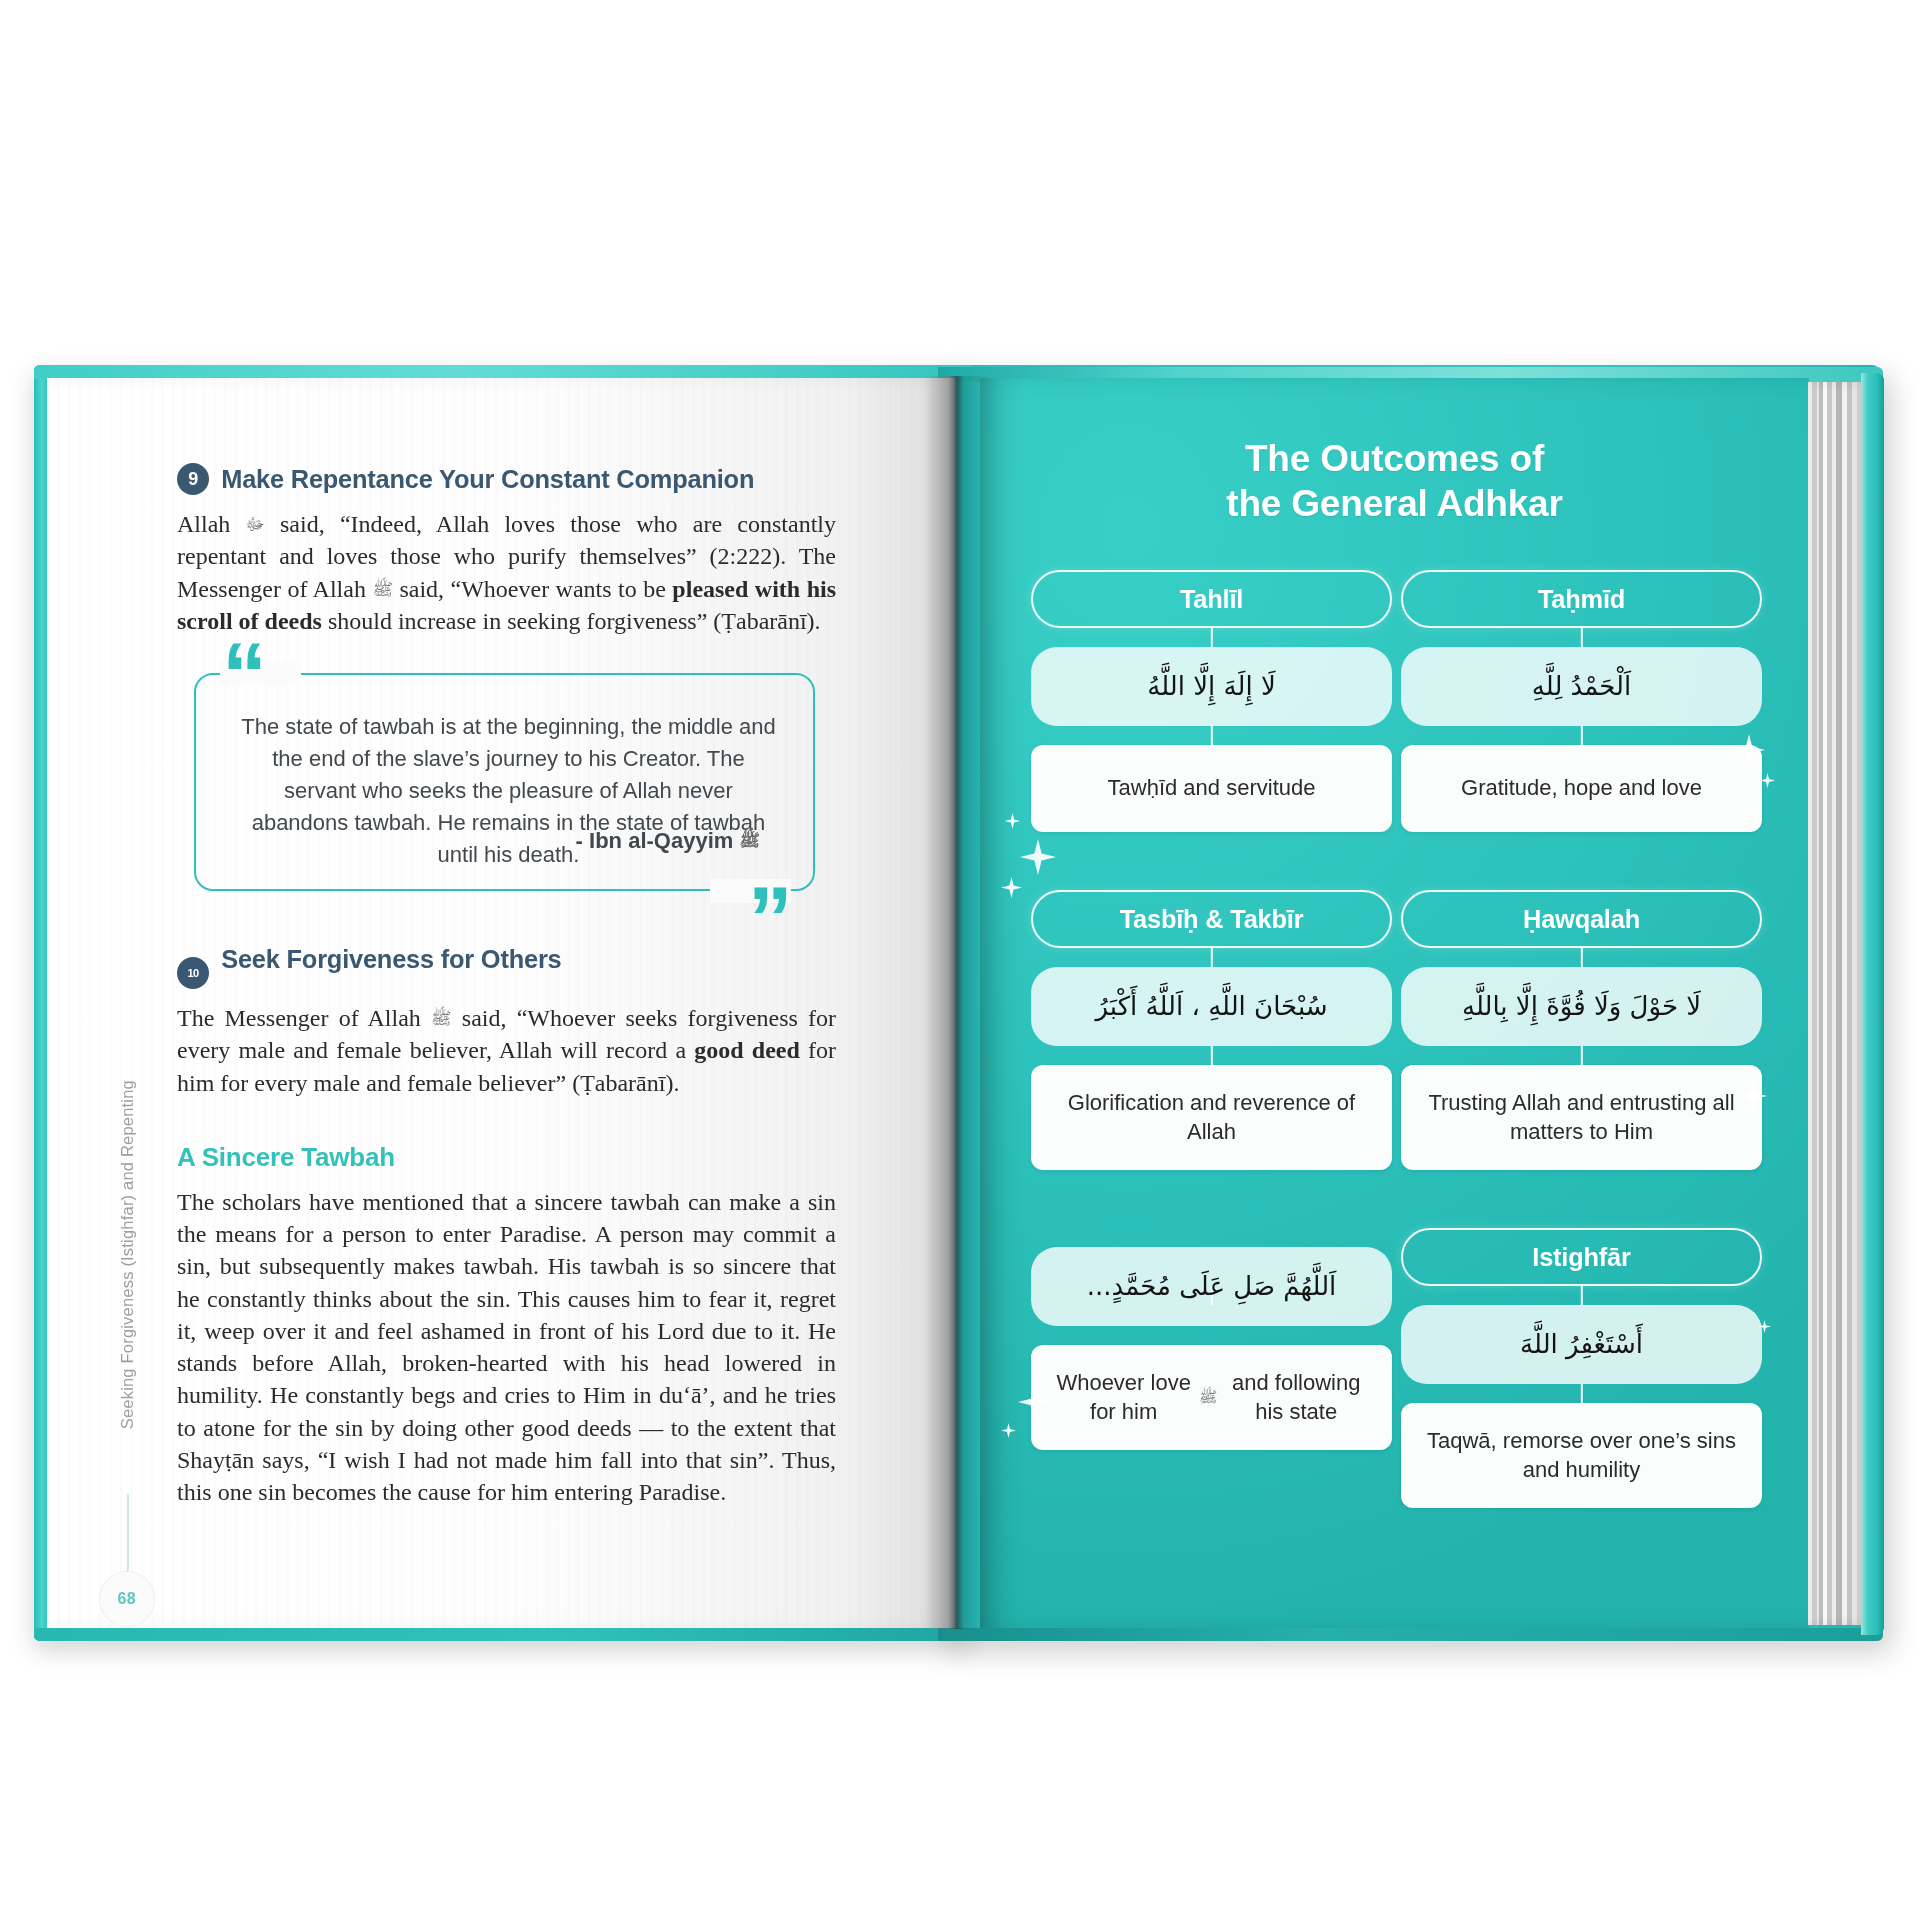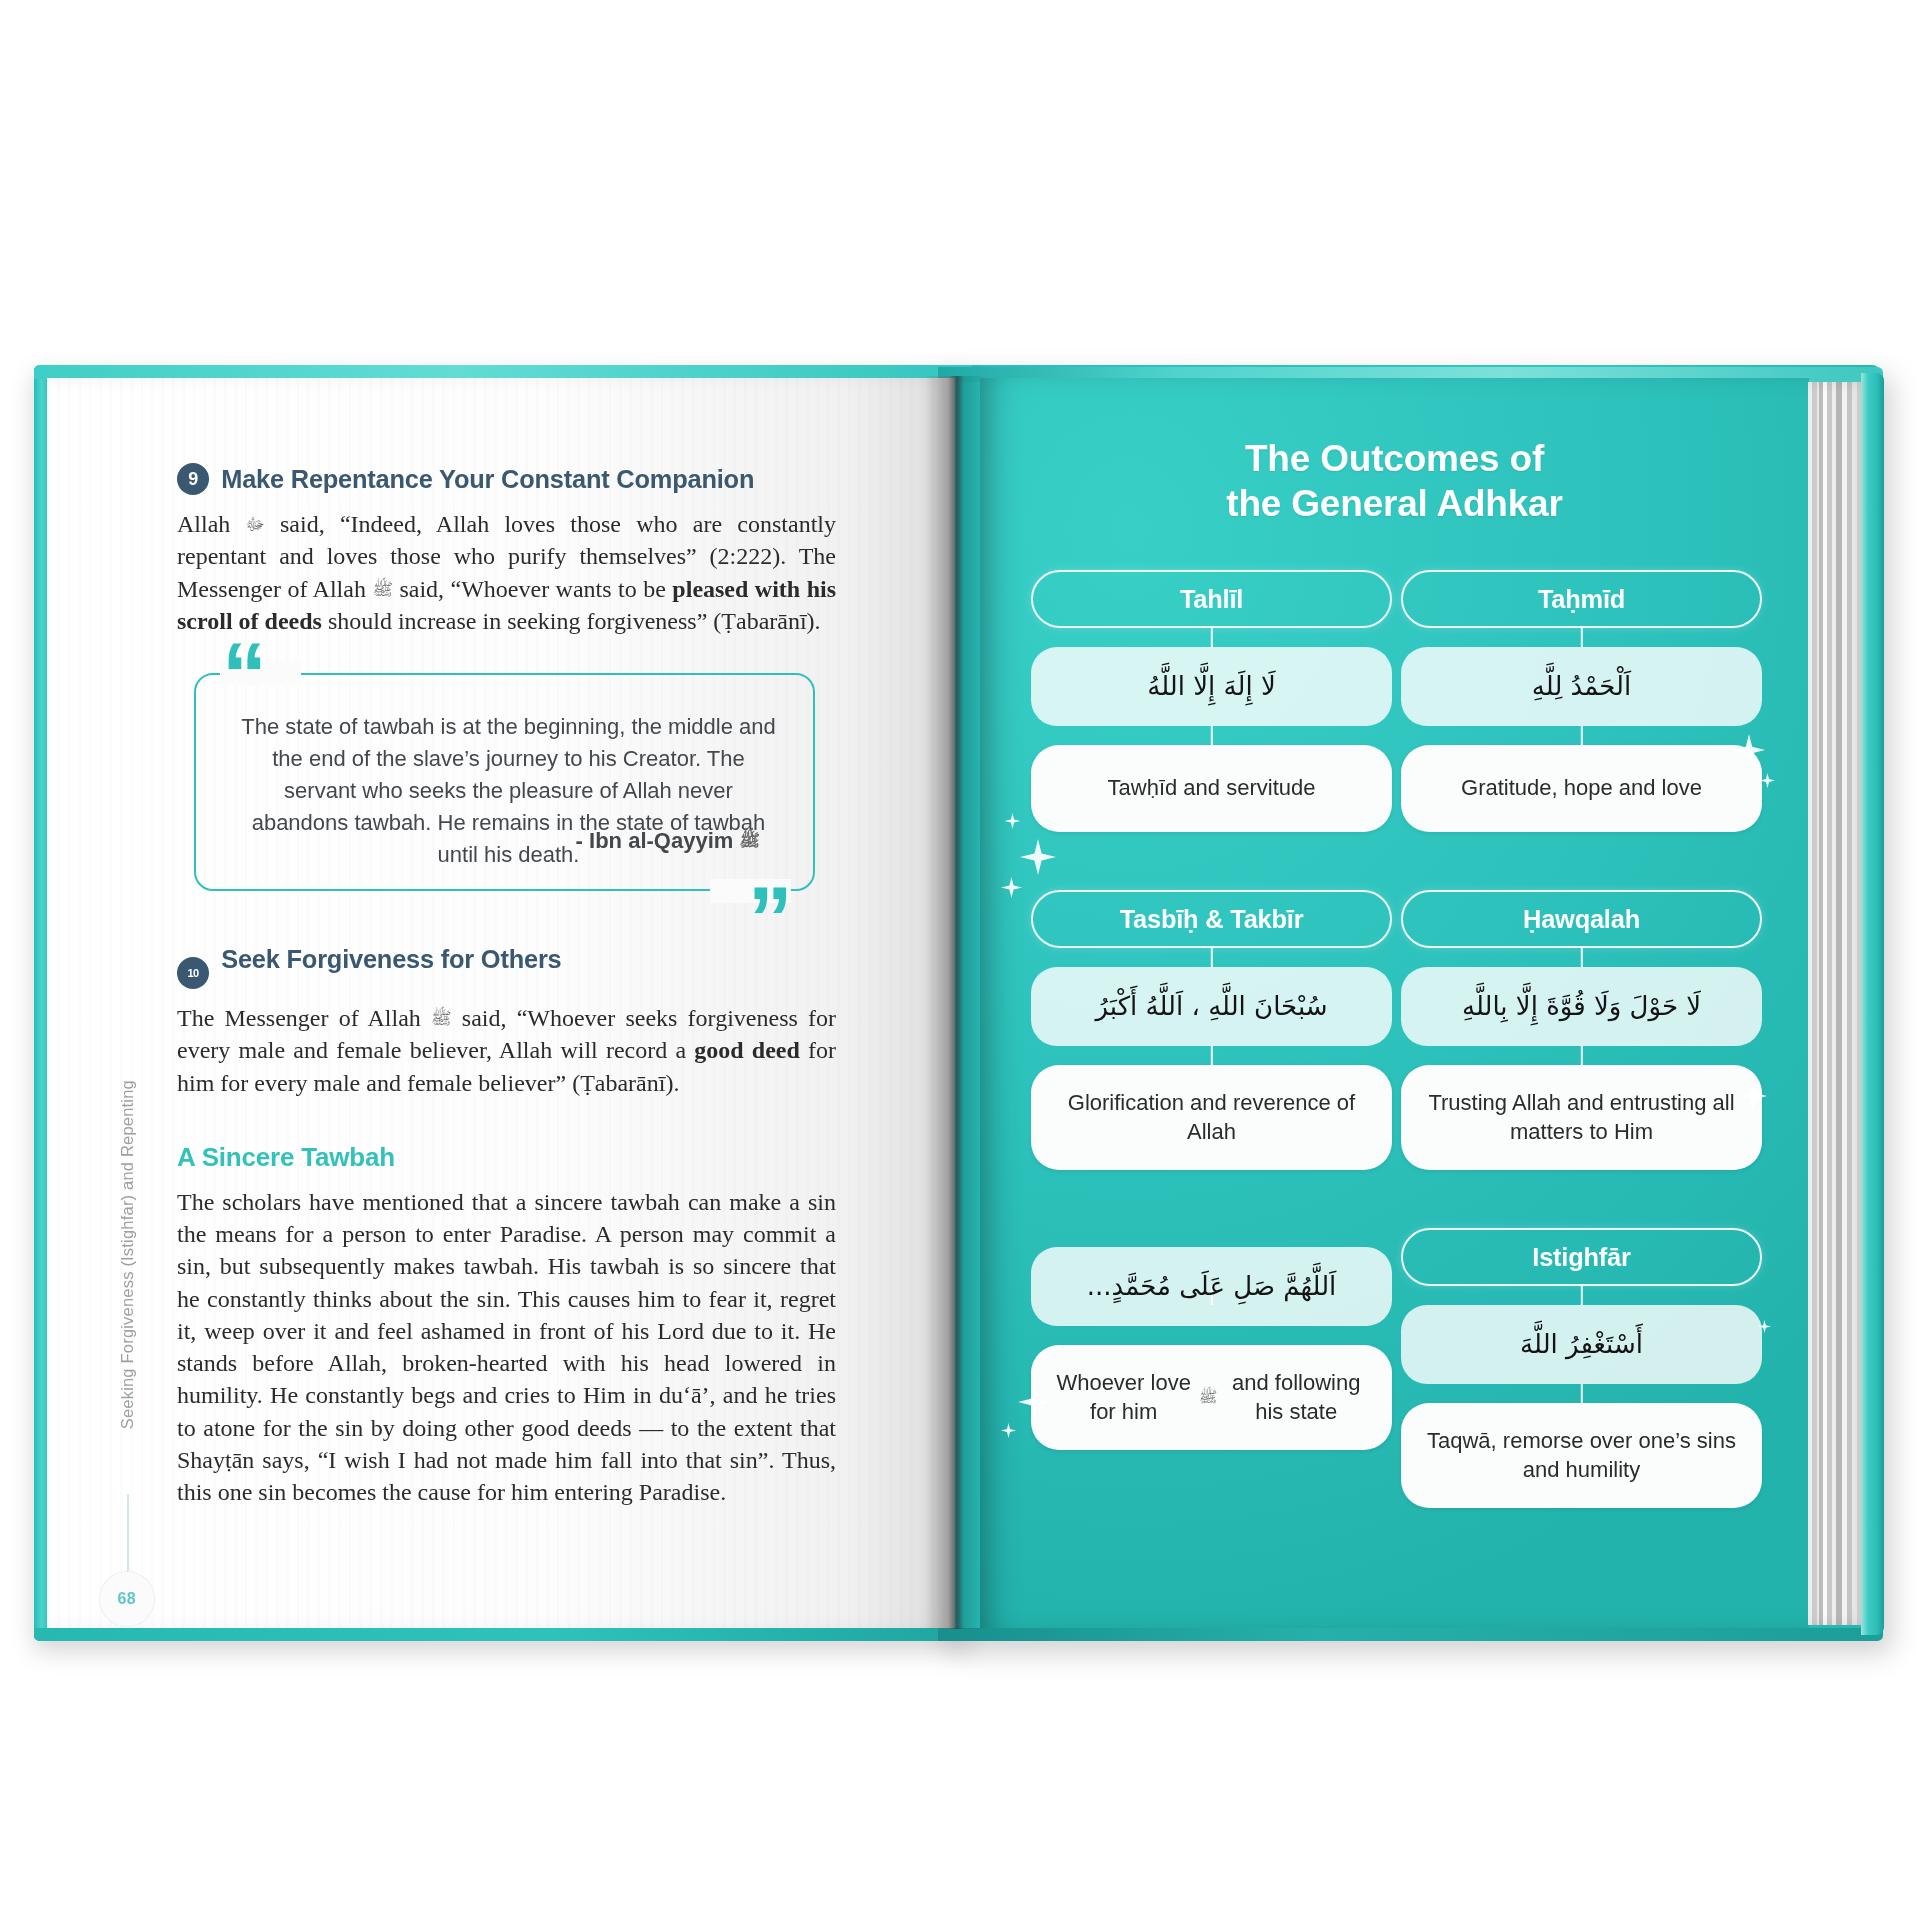--- a/index.html
+++ b/index.html
@@ -310,21 +310,21 @@
     direction: rtl;
     padding: 0 15px;
     text-align: center;
     line-height: 1.2;
   }
 
   .card-mean {
     position: relative;
     margin-top: 19px;
     min-height: 87px;
-    border-radius: 28px;
+    border-radius: 12px;
     background: #fbfdfd;
     display: flex; align-items: center; justify-content: center;
     color: #2b2b2b;
     font-size: 22px;
     line-height: 1.3;
     text-align: center;
     padding: 24px 17px;
     box-shadow: 0 1.9px 4.7px rgba(0,0,0,.07);
   }
   .card-mean .glyph-sww { font-size: 15px; }

